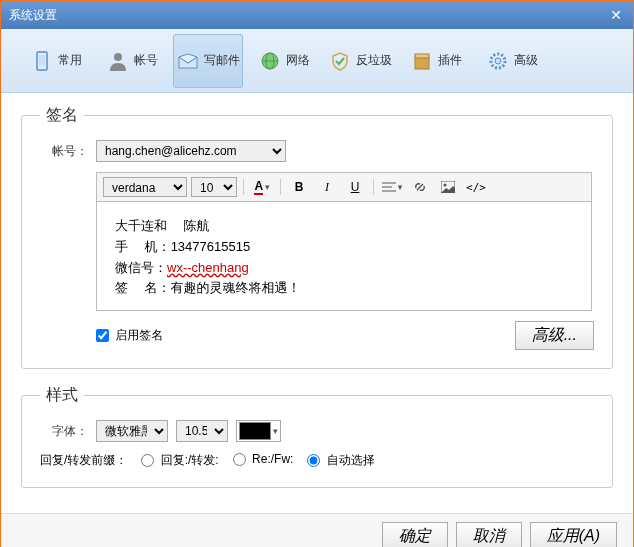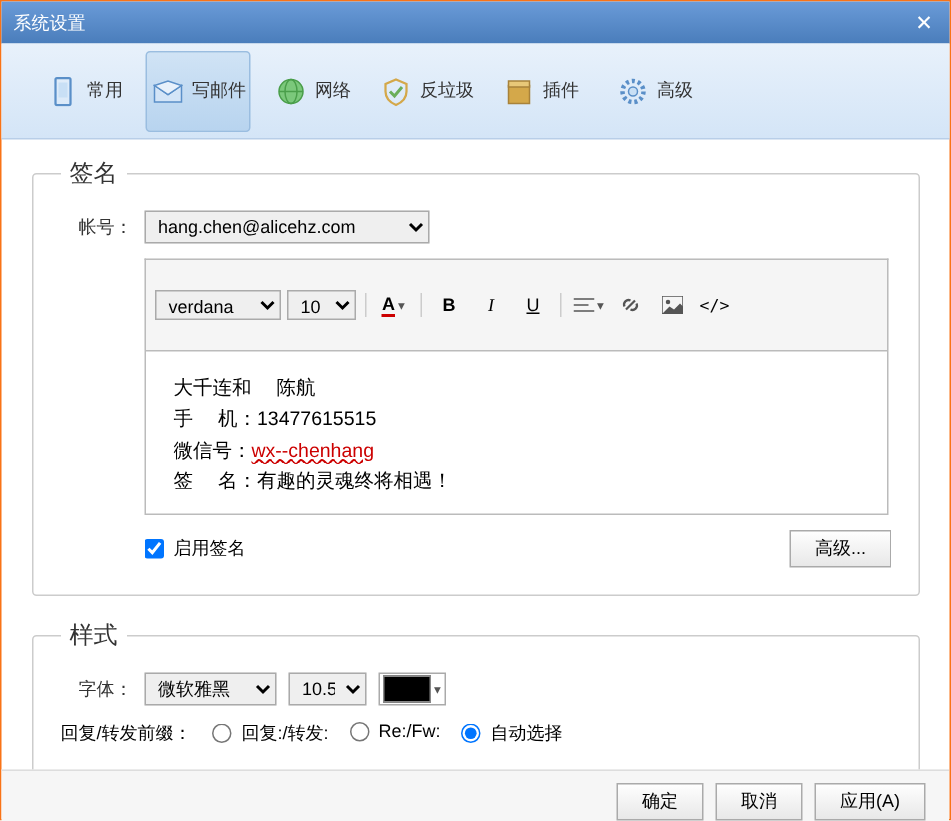--- a/index.html
+++ b/index.html
@@ -12,29 +12,29 @@
 .tool-item { width: 70px; height: 54px; display: flex; flex-direction: row; align-items: center; justify-content: center; gap: 4px; cursor: pointer; border-radius: 3px; }
 .tool-item.active { background: linear-gradient(to bottom, #d0e3f5, #b8d4ef); border: 1px solid #9abde0; }
 .tool-icon { width: 24px; height: 24px; display: flex; align-items: center; justify-content: center; }
 .tool-label { font-size: 12px; color: #333; }
 .content { padding: 12px 20px; height: 420px; overflow: auto; }
 fieldset { border: 1px solid #ccc; border-radius: 3px; padding: 14px 18px 18px; margin-bottom: 16px; }
 legend { padding: 0 6px; color: #333; font-size: 16px; }
 .row { display: flex; align-items: center; gap: 8px; margin-bottom: 10px; }
 .label { width: 48px; text-align: right; color: #333; }
 select, input[type=text] { border: 1px solid #aaa; padding: 2px 4px; font-size: 12px; height: 22px; font-family: inherit; }
-.editor-toolbar { border: 1px solid #bbb; border-bottom: none; background: #f5f5f5; padding: 20px 6px; display: flex; align-items: center; gap: 4px; margin-top: 6px; margin-left: 56px; margin-right: 2px; }
+.editor-toolbar { border: 1px solid #bbb; border-bottom: none; background: #f5f5f5; padding: 4px 6px; display: flex; align-items: center; gap: 4px; margin-top: 6px; margin-left: 56px; margin-right: 2px; }
 .editor-toolbar select { height: 20px; }
 .tb-btn { width: 24px; height: 20px; display: flex; align-items: center; justify-content: center; cursor: pointer; border: 1px solid transparent; }
 .tb-sep { width: 1px; height: 16px; background: #ccc; margin: 0 2px; }
 .editor-body { border: 1px solid #bbb; padding: 14px 18px; height: 110px; margin-left: 56px; margin-right: 2px; overflow: auto; font-size: 13px; line-height: 1.6; }
 .editor-body .wx { color: #c00; text-decoration: underline wavy #c00; }
 .sig-footer { display: flex; align-items: center; margin-top: 10px; margin-left: 56px; }
 .sig-footer .spacer { flex: 1; }
-.btn { border: 1px solid #aaa; background: linear-gradient(to bottom,#fefefe,#e8e8e8); padding: 3px 16px; cursor: pointer; font-size: 12px; font-family: inherit; }
+.btn { border: 1px solid #aaa; background: linear-gradient(to bottom,#fefefe,#e8e8e8); padding: 3px 16px; cursor: pointer; font-size: 16px; font-family: inherit; font-style: italic; }
 .color-swatch { width: 32px; height: 18px; border: 1px solid #888; background: #000; display: inline-block; }
 .radio-row { display: flex; align-items: flex-start; gap: 14px; margin-top: 10px; }
 .footer { border-top: 1px solid #ddd; padding: 8px 16px; display: flex; justify-content: flex-end; gap: 8px; background: #f6f6f6; }
 .chevron { font-size: 9px; color: #555; margin-left: 2px; }
 input[type=checkbox], input[type=radio] { vertical-align: middle; margin-right: 3px; }
 </style>
 </head>
 <body>
 
 <div class="window">
@@ -46,20 +46,29 @@
   <div class="toolbar">
     <div class="tool-item">
       <span class="tool-icon">
           <svg width="20" height="20">
             <rect x="5" y="1" width="10" height="18" rx="1" fill="none" stroke="#5a8fc8" stroke-width="1.5"></rect>
             <rect x="7" y="4" width="6" height="10" fill="#c8dff5"></rect>
           </svg>
         </span>
       <span class="tool-label">常用</span>
     </div>
+    <div class="tool-item">
+      <span class="tool-icon">
+          <svg width="20" height="20">
+            <circle cx="10" cy="6" r="4" fill="#888"></circle>
+            <path d="M2 20 Q2 12 10 12 Q18 12 18 20 Z" fill="#888"></path>
+          </svg>
+        </span>
+      <span class="tool-label">帐号</span>
+    </div>
     <div class="tool-item active">
       <span class="tool-icon">
           <svg width="22" height="20">
             <path d="M2 6 L11 12 L20 6 L20 17 L2 17 Z" fill="#d4e5f7" stroke="#5a8fc8"></path>
             <path d="M2 6 L11 12 L20 6 L11 3 Z" fill="#e8f1fb" stroke="#5a8fc8"></path>
           </svg>
         </span>
       <span class="tool-label">写邮件</span>
     </div>
     <div class="tool-item">
@@ -163,21 +172,21 @@
         <label><input type="checkbox" checked="" style=""> <span>启用签名</span></label>
         <span class="spacer"></span>
         <button class="btn">高级...</button>
       </div>
     </fieldset>
 
     <fieldset>
       <legend>样式</legend>
       <div class="row">
         <span class="label">字体：</span>
-        <select style="width:88px"><option>微软雅黑</option></select>
+        <select style="width:72px"><option>微软雅黑</option></select>
         <select style="width:52px"><option>10.5</option></select>
         <span style="display:inline-flex;align-items:center;border:1px solid #aaa;padding:1px 2px">
             <span class="color-swatch"></span>
             <span class="chevron">▾</span>
           </span>
       </div>
       <div class="radio-row">
         <span>回复/转发前缀：</span>
         <label><input type="radio" name="pfx" style=""> <span>回复:/转发:</span></label>
         <label><input type="radio" name="pfx" style=""> <span>Re:/Fw:</span></label>

